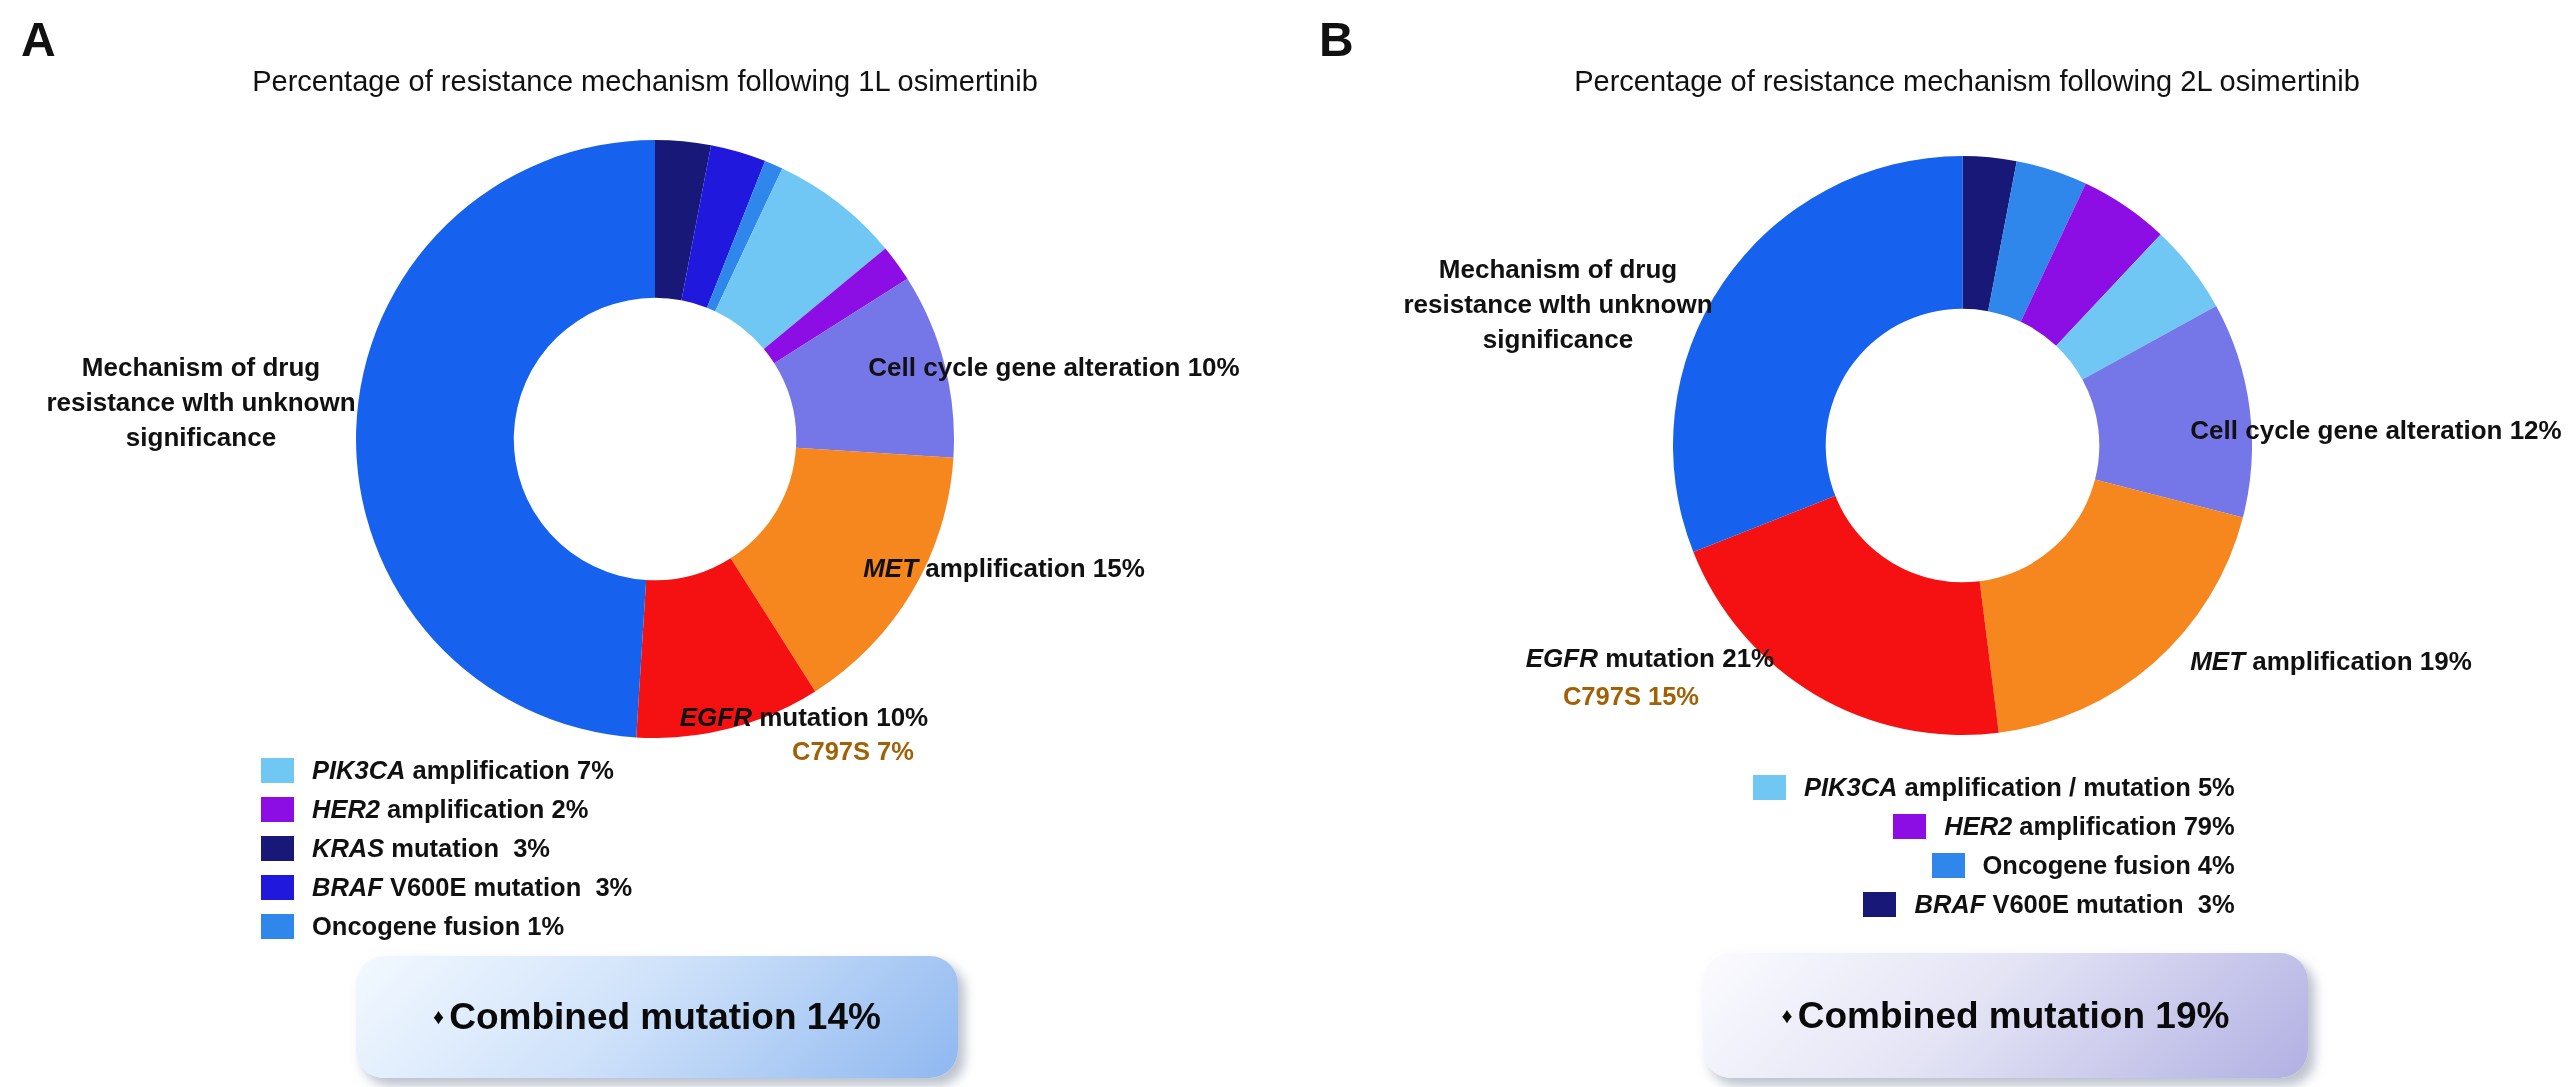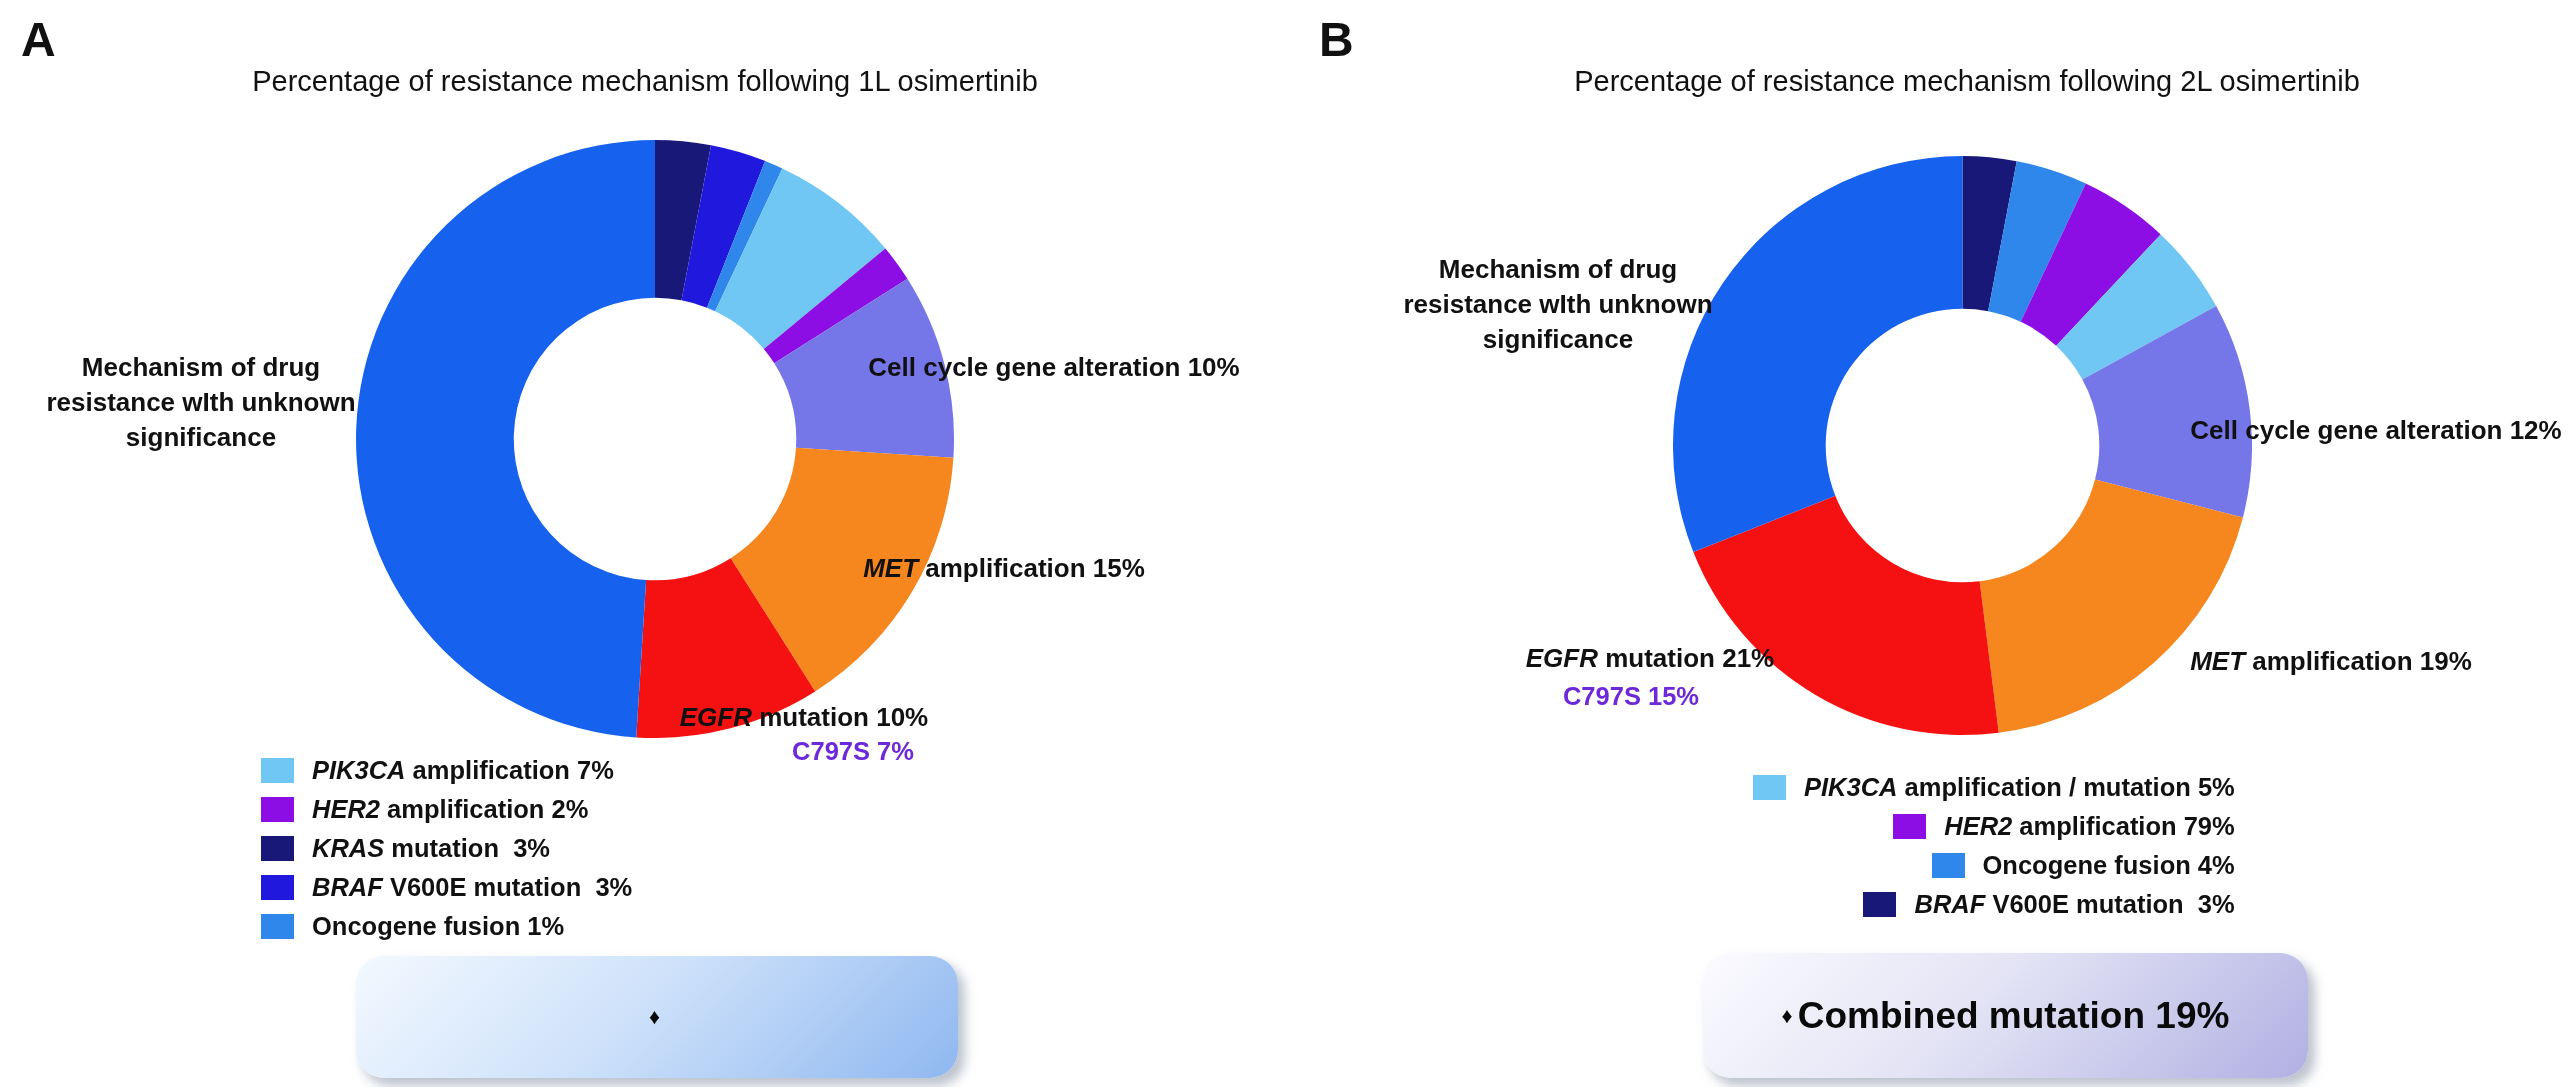--- a/index.html
+++ b/index.html
@@ -25,21 +25,21 @@
     color:#111; white-space:nowrap; z-index:5; }
   .lab i { font-style:italic; }
   .cc-a   { left:1054px; top:367px; }
   .met-a  { left:1004px; top:568px; }
   .egfr-a { left:804px; top:717px; }
   .c797s-a{ left:853px; top:751px; font-size:25.5px; }
   .cc-b   { left:2376px; top:430px; }
   .met-b  { left:2331px; top:661px; }
   .egfr-b { left:1650px; top:658px; }
   .c797s-b{ left:1631px; top:696px; font-size:25.5px; }
-  .c797s-a, .c797s-b { color:#6d28d9; }
+  .c797s-a, .c797s-b { color:#a16207; }
 
   .unk { position:absolute; transform:translate(-50%,-50%); text-align:center;
     font-size:26px; font-weight:bold; color:#111; line-height:35px; z-index:5; white-space:nowrap; }
   .unk-a { left:201px;  top:402px; }
   .unk-b { left:1558px; top:304px; }
 
   .legend { position:absolute; display:flex; flex-direction:column; z-index:5; }
   .leg-a { left:261px;  top:751px; }
   .leg-b { left:1753px; top:768px;align-items:flex-end; }
   .lrow { display:flex; align-items:center; height:39px; }
@@ -108,20 +108,21 @@
         <span class="ltext"><i>BRAF</i><span> V600E mutation  3%</span></span>
       </div>
       <div class="lrow">
         <span class="swatch" style="background: rgb(47, 134, 235);"></span>
         <span class="ltext"><i></i><span>Oncogene fusion 1%</span></span>
       </div>
     </div>
 
   <div class="cbox box-a">
     <span class="bullet">♦</span>
+    <span class="ctext">Combined mutation 14%</span>
   </div>
 
   <div class="panel-label pl-b">B</div>
   <div class="title t-b">Percentage of resistance mechanism following 2L osimertinib</div>
 
   <div class="donut d-b" id="donut-b">
       <svg viewBox="0 0 910 910">
         <path d="M 455.00 0.00 A 455 455 0 0 1 540.26 8.06 L 495.29 243.81 A 215 215 0 0 0 455.00 240.00 Z" fill="#181879"></path>
         <path d="M 540.26 8.06 A 455 455 0 0 1 648.73 43.30 L 546.54 260.46 A 215 215 0 0 0 495.29 243.81 Z" fill="#2F86EB"></path>
         <path d="M 648.73 43.30 A 455 455 0 0 1 766.47 123.32 L 602.18 298.27 A 215 215 0 0 0 546.54 260.46 Z" fill="#8C0EE4"></path>

